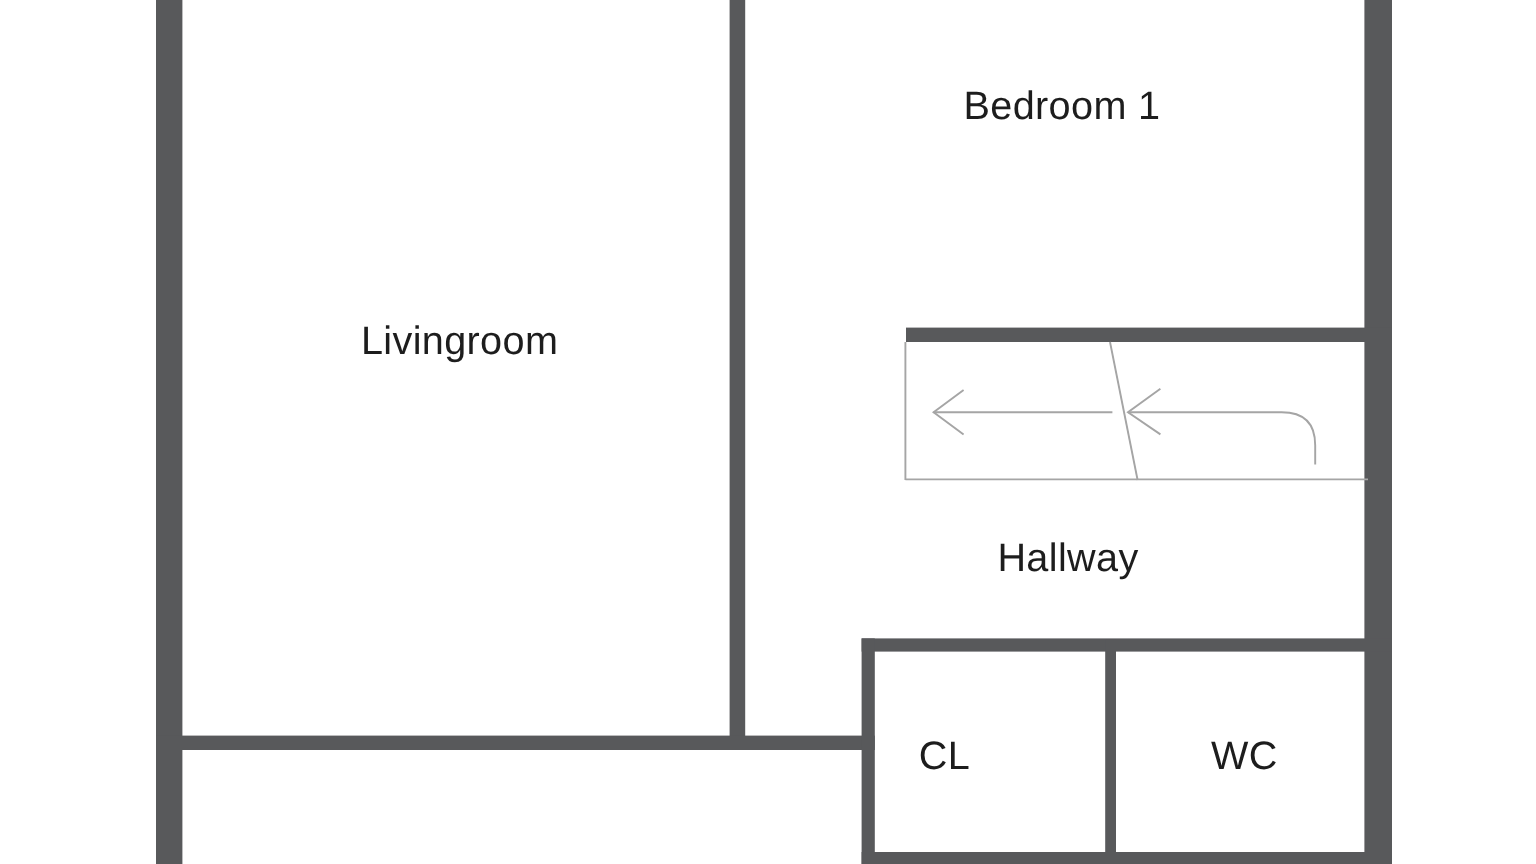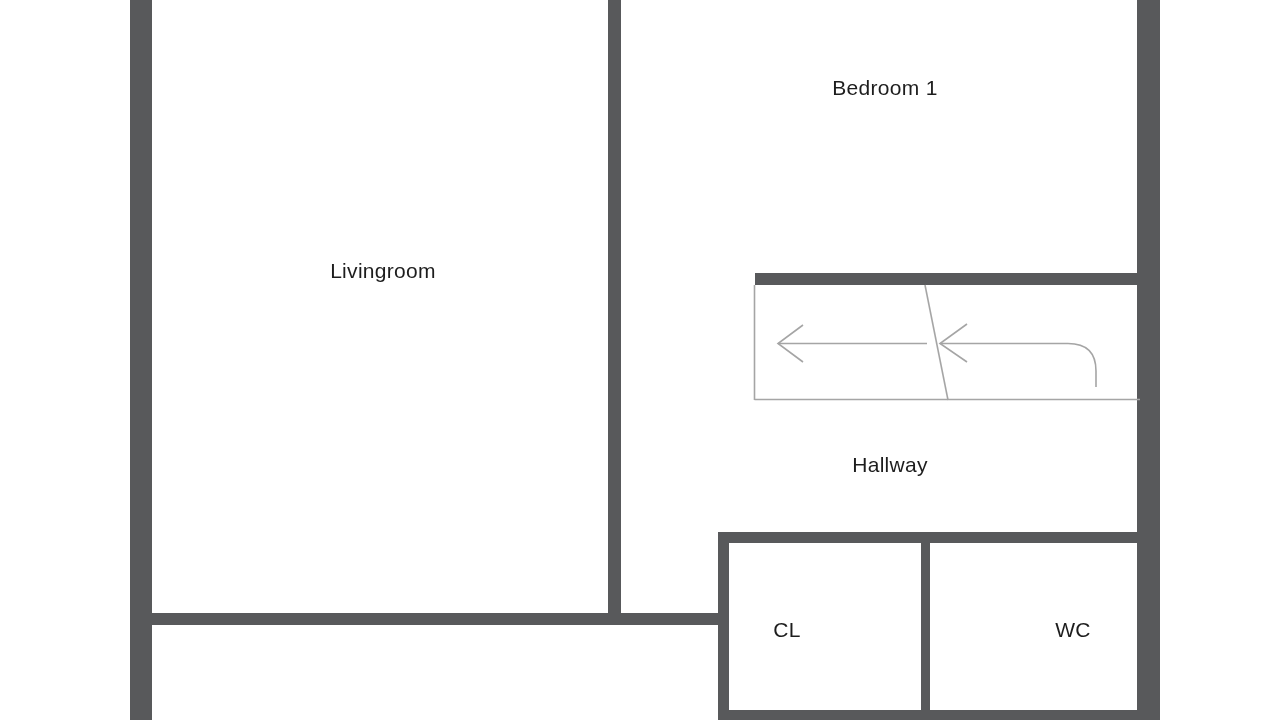--- a/index.html
+++ b/index.html
@@ -27,30 +27,30 @@
   .wall-bedroom-hall    { left: 755px; top: 273px; width: 405px; height: 12px;  }
   .wall-living-bottom   { left: 130px; top: 613px; width: 599px; height: 12px;  }
   .wall-clwc-top        { left: 718px; top: 532px; width: 442px; height: 11px;  }
   .wall-cl-left         { left: 718px; top: 532px; width: 11px;  height: 188px; }
   .wall-cl-wc-divider   { left: 921px; top: 533px; width: 9px;   height: 187px; }
   .wall-clwc-bottom     { left: 718px; top: 710px; width: 442px; height: 10px;  }
 
   .room-label {
     position: absolute;
     transform: translate(-50%, -50%);
-    font-size: 21px;
+    font-size: 33px;
     color: #1d1d1d;
     letter-spacing: 0.3px;
     white-space: nowrap;
   }
-  .label-livingroom { left: 383px;  top: 271px; }
+  .label-livingroom { left: 383px;  top: 284px; }
   .label-bedroom1   { left: 885px;  top: 88px;  }
   .label-hallway    { left: 890px;  top: 465px; text-align: center; }
   .label-cl         { left: 787px;  top: 630px; }
-  .label-wc         { left: 1037px; top: 630px; margin-left: 36px; }
+  .label-wc         { left: 1037px; top: 630px; }
 
   .stairs-svg {
     position: absolute;
     left: 0; top: 0;
     width: 1280px;
     height: 720px;
     pointer-events: none;
   }
   .stair-line {
     stroke: #a5a5a5;

